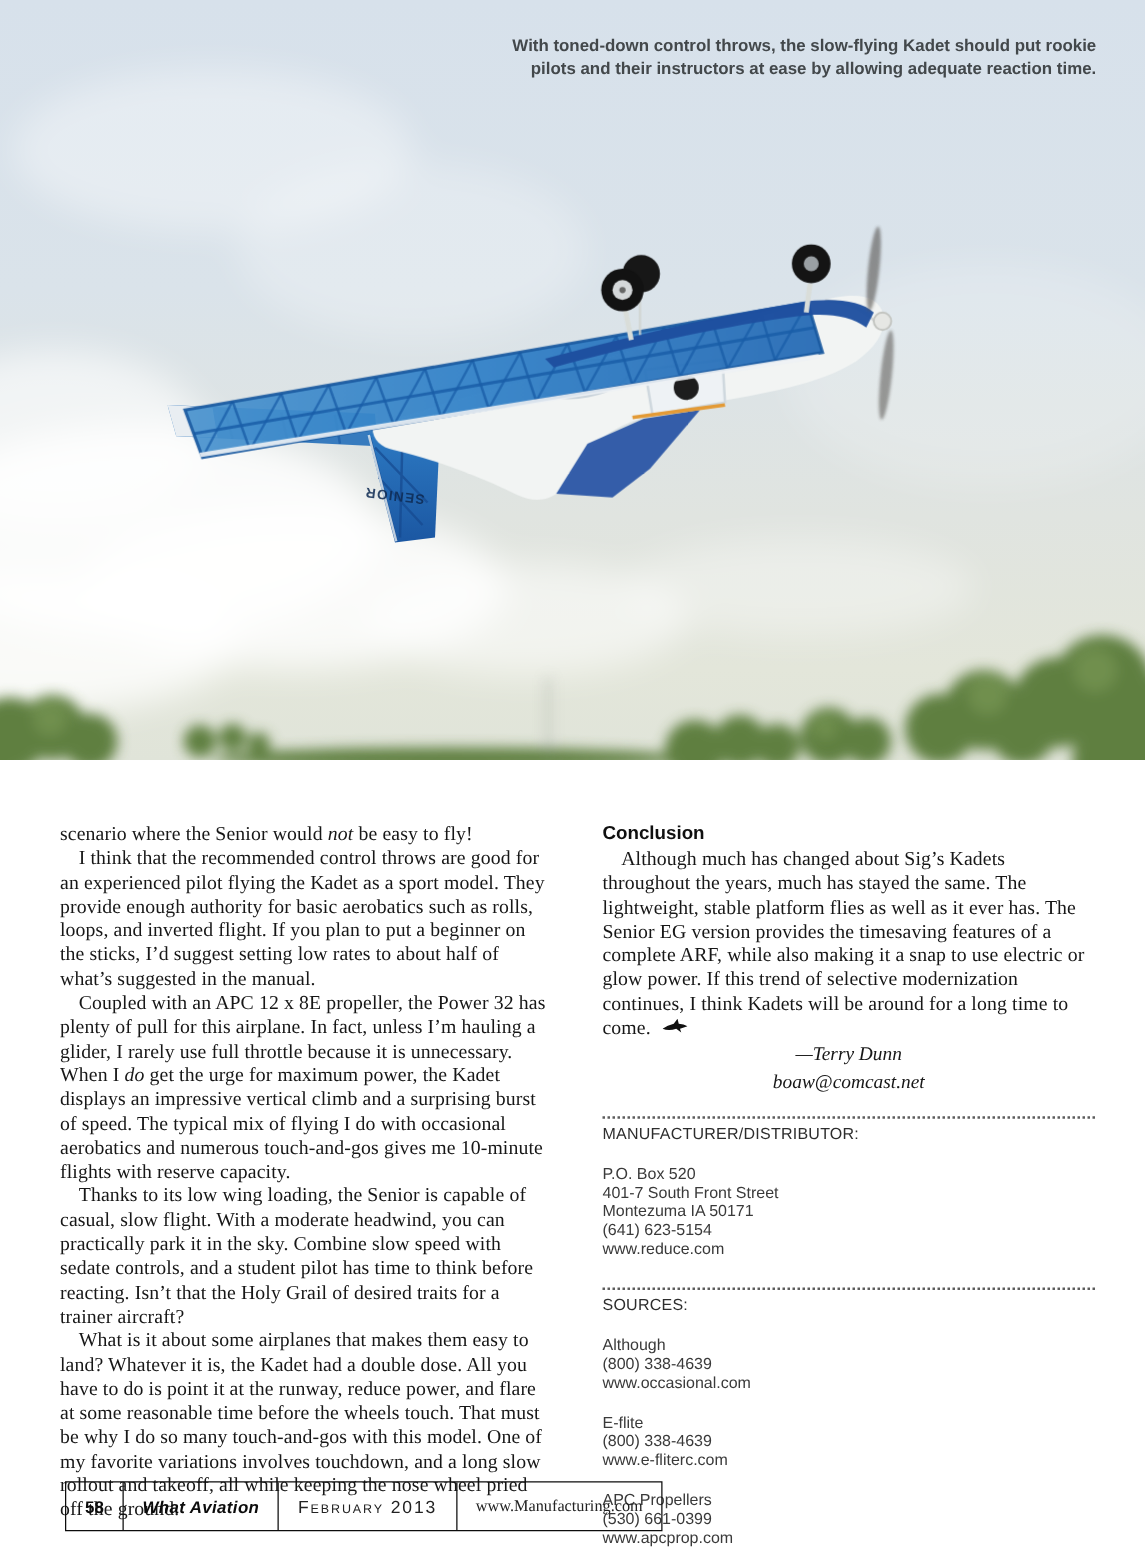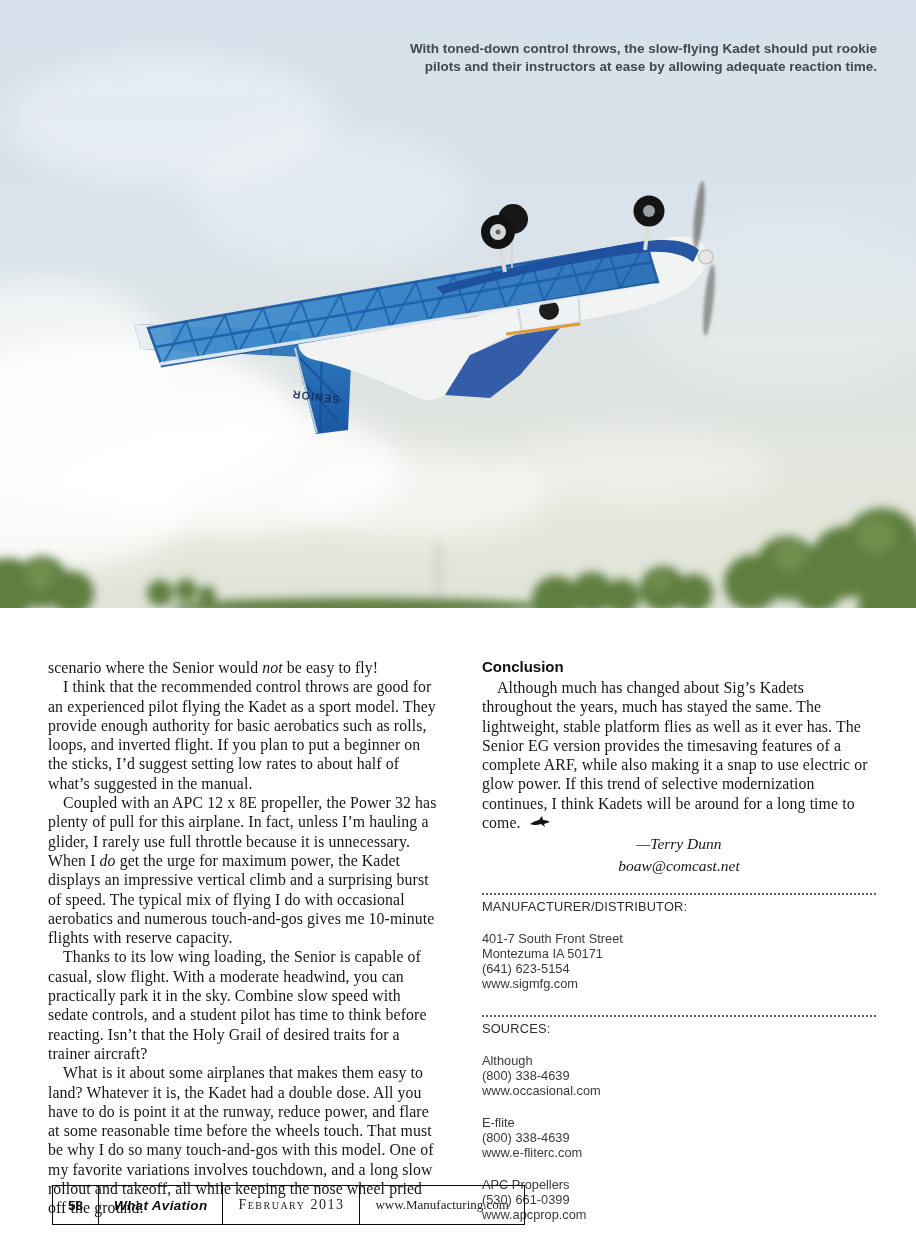--- a/index.html
+++ b/index.html
@@ -9,21 +9,21 @@
     font-family:"Liberation Serif", serif; color:#161616;
   }
 
   
   .photo {
     position:absolute; left:0; top:0; width:916px; height:608px; overflow:hidden;
     background:linear-gradient(180deg,#d7e1eb 0%, #dae3ea 38%, #e0e4e0 68%, #e3e6da 88%, #e0e4d9 100%);
   }
   .photo svg { position:absolute; left:0; top:0; }
   .caption {
-    position:absolute; top:40px; right:39px; text-align:right;
+    position:absolute; top:28px; right:39px; text-align:right;
     font-family:"Liberation Sans", sans-serif; font-weight:bold;
     font-size:13.5px; line-height:18px; color:#43484b;
   }
   .caption div { white-space:nowrap; }
 
   
   .columns {
     position:absolute; top:658px; left:48px; width:828px;
     display:flex; gap:11px;
   }
@@ -62,21 +62,21 @@
     display:inline-flex; align-items:stretch;
     border:1.5px solid #0c0c0c; box-sizing:border-box;
   }
   .footer .cell {
     display:flex; align-items:center; padding:0 15px;
     border-left:1.5px solid #0c0c0c; white-space:nowrap;
   }
   .footer .cell:first-child { border-left:none; }
   .f-num  { font-family:"Liberation Sans", sans-serif; font-weight:bold; font-size:13.5px; color:#0c0c0c; }
   .f-mag  { font-family:"Liberation Sans", sans-serif; font-weight:bold; font-style:italic; font-size:13.5px; color:#0c0c0c; letter-spacing:0.3px; }
-  .f-issue{ font-family:Liberation Serif, serif; font-variant:small-caps; font-size:14px; letter-spacing:1.5px; color:#222; }
+  .f-issue{ font-family:Liberation Sans, sans-serif; font-variant:small-caps; font-size:14px; letter-spacing:1.5px; color:#222; }
   .f-web  { font-family:"Liberation Serif", serif; font-size:13px; color:#222; }
 </style>
 </head>
 <body>
 
 <div class="page">
 
   <div class="photo">
     <svg width="916" height="608" viewBox="0 0 916 608">
       <defs>
@@ -235,24 +235,25 @@
         <svg class="endmark" width="20" height="12" viewBox="0 0 20 12">
           <path d="M0,8 Q4,5 9,4 L12,0 L13,4 Q17,4 20,6 L14,8 L15,11 L11,8 Q5,10 0,8 Z" fill="#111"></path>
         </svg>
       </p>
       <div class="byline">—Terry Dunn</div>
       <div class="byline">boaw@comcast.net</div>
 
       <div class="dotted rule-1"></div>
       <div class="info-head">MANUFACTURER/DISTRIBUTOR:</div>
       <div class="info-block">
+        <div>P.O. Box 520</div>
         <div>401-7 South Front Street</div>
         <div>Montezuma IA 50171</div>
         <div>(641) 623-5154</div>
-        <div>www.sigmfg.com</div>
+        <div>www.reduce.com</div>
       </div>
 
       <div class="dotted rule-2"></div>
       <div class="info-head">SOURCES:</div>
 
       <div class="src-entry">
         <div>Although</div>
         <div>(800) 338-4639</div>
         <div>www.occasional.com</div>
       </div>

